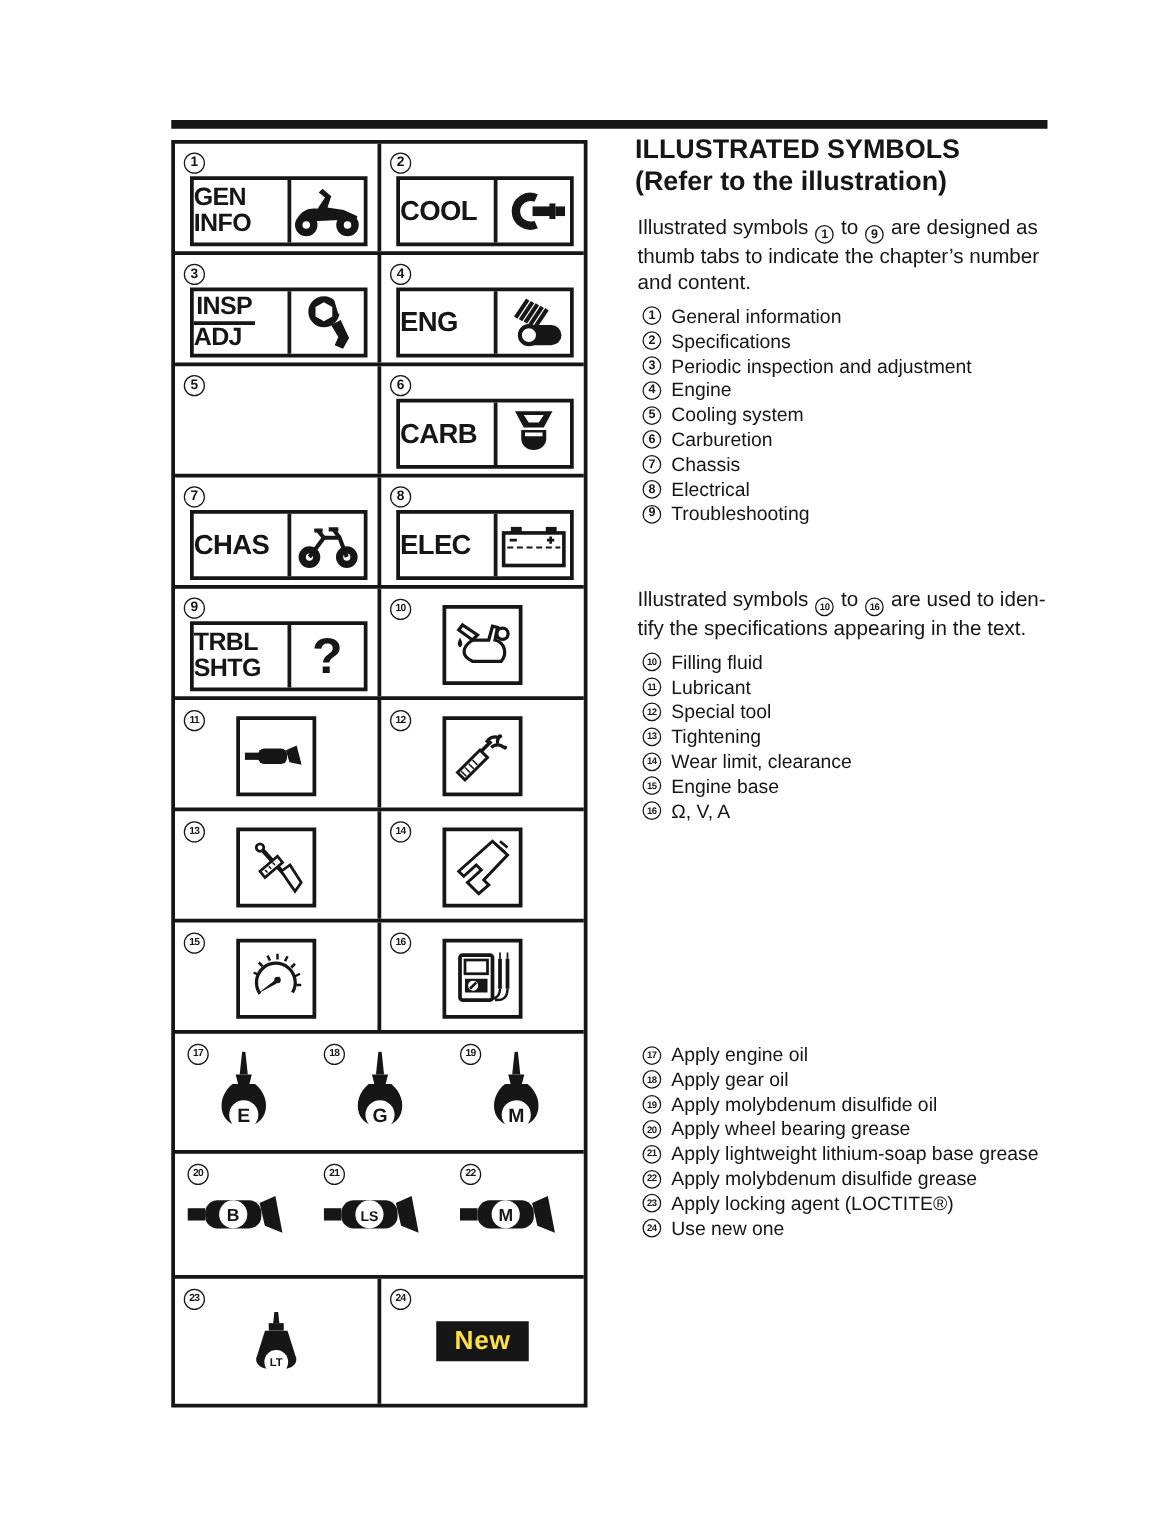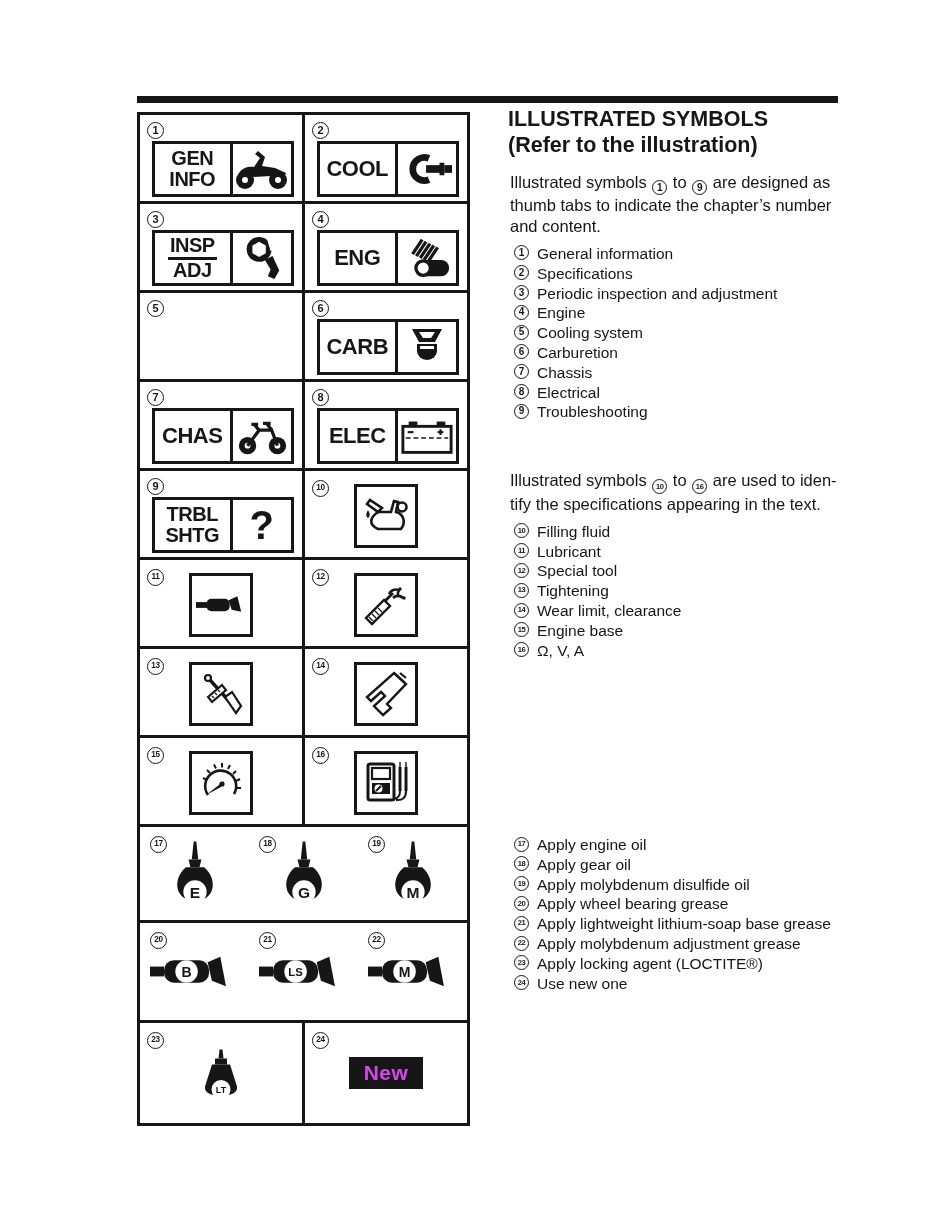--- a/index.html
+++ b/index.html
@@ -23,30 +23,30 @@
   .symbol-grid{position:absolute;left:137px;top:112px;width:333px;height:1014px;
     border:3px solid var(--ink);display:flex;flex-direction:column;background:var(--paper)}
   .g-row{display:flex;flex:none;border-bottom:3px solid var(--ink);position:relative}
   .g-row.last{border-bottom:none;flex:1}
   .g-cell{flex:1;position:relative;border-right:3px solid var(--ink)}
   .g-cell:last-child{border-right:none}
   .cell-num{position:absolute;top:5px;left:7px}
   .tab-box{position:absolute;left:12px;top:26px;width:142px;height:56px;
     border:3px solid var(--ink);display:flex;background:var(--paper)}
   .tab-text{width:57%;border-right:3px solid var(--ink);display:flex;flex-direction:column;
-    align-items:center;justify-content:center;font-weight:700;font-size:20px;line-height:1.04;letter-spacing:-0.5px}
+    align-items:flex-start;justify-content:center;font-weight:700;font-size:20px;line-height:1.04;letter-spacing:-0.5px}
   .tab-text.one{font-size:22px}
   .tab-text .u{border-bottom:3px solid var(--ink);padding:0 2px 1px}
   .tab-icon{flex:1;display:flex;align-items:center;justify-content:center}
   .qmark{font-size:40px;font-weight:700;line-height:1}
   .square-box{width:64px;height:64px;border:3px solid var(--ink);margin:13px auto 0;
     display:flex;align-items:center;justify-content:center;background:var(--paper)}
   .third{flex:1;position:relative;display:flex;align-items:flex-end;justify-content:center;padding-bottom:7px}
   .flex-center{display:flex;align-items:center;justify-content:center}
-  .new-tag{background:var(--ink);color:#d946ef;font-weight:700;font-size:21px;padding:4px 15px;letter-spacing:0.5px}
+  .new-tag{background:var(--ink);color:#fde047;font-weight:700;font-size:21px;padding:4px 15px;letter-spacing:0.5px}
 
   
   .title{position:absolute;left:508px;top:106px;width:380px;font-size:21.5px;font-weight:700;line-height:1.22}
   .sec{position:absolute;left:508px;width:382px}
   .para{font-size:16.5px;line-height:1.27;margin:0 0 7px 2px}
   .list{display:flex;flex-direction:column}
   .li{display:flex;align-items:flex-start;gap:8px;padding:1px 0;font-size:15.5px;line-height:1.15;margin-left:6px}
   .li .circ{flex:none;margin-top:0.5px}
   svg{display:block}
   svg text{font-family:"Liberation Sans",sans-serif}
@@ -527,21 +527,21 @@
       <div class="li">
           <span class="circ two">20</span>
           <span>Apply wheel bearing grease</span>
         </div>
       <div class="li">
           <span class="circ two">21</span>
           <span>Apply lightweight lithium-soap base grease</span>
         </div>
       <div class="li">
           <span class="circ two">22</span>
-          <span>Apply molybdenum adjustment grease</span>
+          <span>Apply molybdenum disulfide grease</span>
         </div>
       <div class="li">
           <span class="circ two">23</span>
           <span>Apply locking agent (LOCTITE®)</span>
         </div>
       <div class="li">
           <span class="circ two">24</span>
           <span>Use new one</span>
         </div>
     </div>

